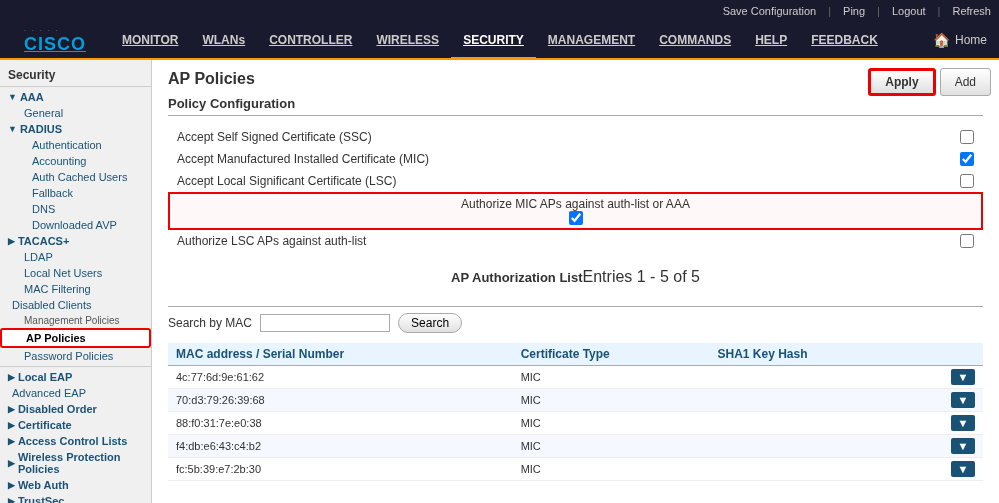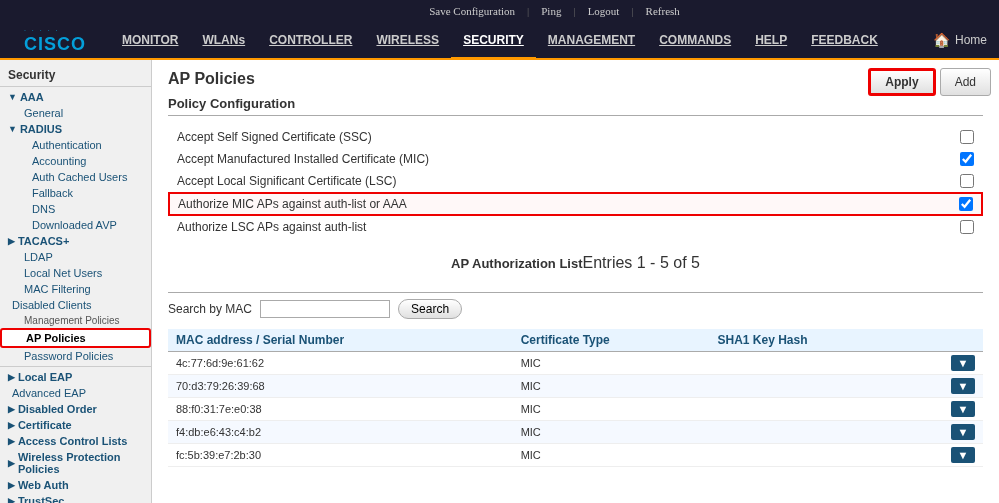--- a/index.html
+++ b/index.html
@@ -3,24 +3,23 @@
   <meta charset="utf-8">
   <style>
     * { margin: 0; padding: 0; box-sizing: border-box; }
     body { font-family: Arial, sans-serif; font-size: 12px; background: #fff; width: 999px; height: 503px; overflow: hidden; }
 
     
     .top-bar {
       background: #1a1a2e;
       display: flex;
       align-items: center;
-      justify-content: center;
+      justify-content: flex-end;
       padding: 0 8px;
       height: 22px;
-      font-family: Liberation Serif, serif;
     }
     .top-bar-links {
       display: flex;
       gap: 12px;
       color: #ccc;
       font-size: 11px;
     }
     .top-bar-links a { color: #ccc; text-decoration: none; cursor: pointer; }
     .top-bar-separator { color: #666; }
 
@@ -40,20 +39,21 @@
       align-items: center;
       justify-content: center;
       height: 100%;
       padding: 4px 8px;
     }
     .cisco-logo {
       color: #049fd9;
       font-size: 18px;
       font-weight: bold;
       letter-spacing: 1px;
+      text-decoration: underline;
     }
     .cisco-dots {
       font-size: 7px;
       color: #049fd9;
       display: block;
       letter-spacing: 2px;
       margin-bottom: 2px;
     }
     .nav-links {
       display: flex;
@@ -178,20 +178,21 @@
     .policy-table { width: 100%; margin-bottom: 16px; }
     .policy-row {
       display: flex;
       align-items: center;
       padding: 3px 8px;
       border: 1px solid transparent;
     }
     .policy-row.highlighted {
       border: 2px solid #e00;
       background: #fff8f8;
+      flex-direction: column;
     }
     .policy-row label {
       flex: 1;
       font-size: 12px;
       color: #333;
     }
     .policy-row input[type="checkbox"] {
       width: 14px;
       height: 14px;
       cursor: pointer;

